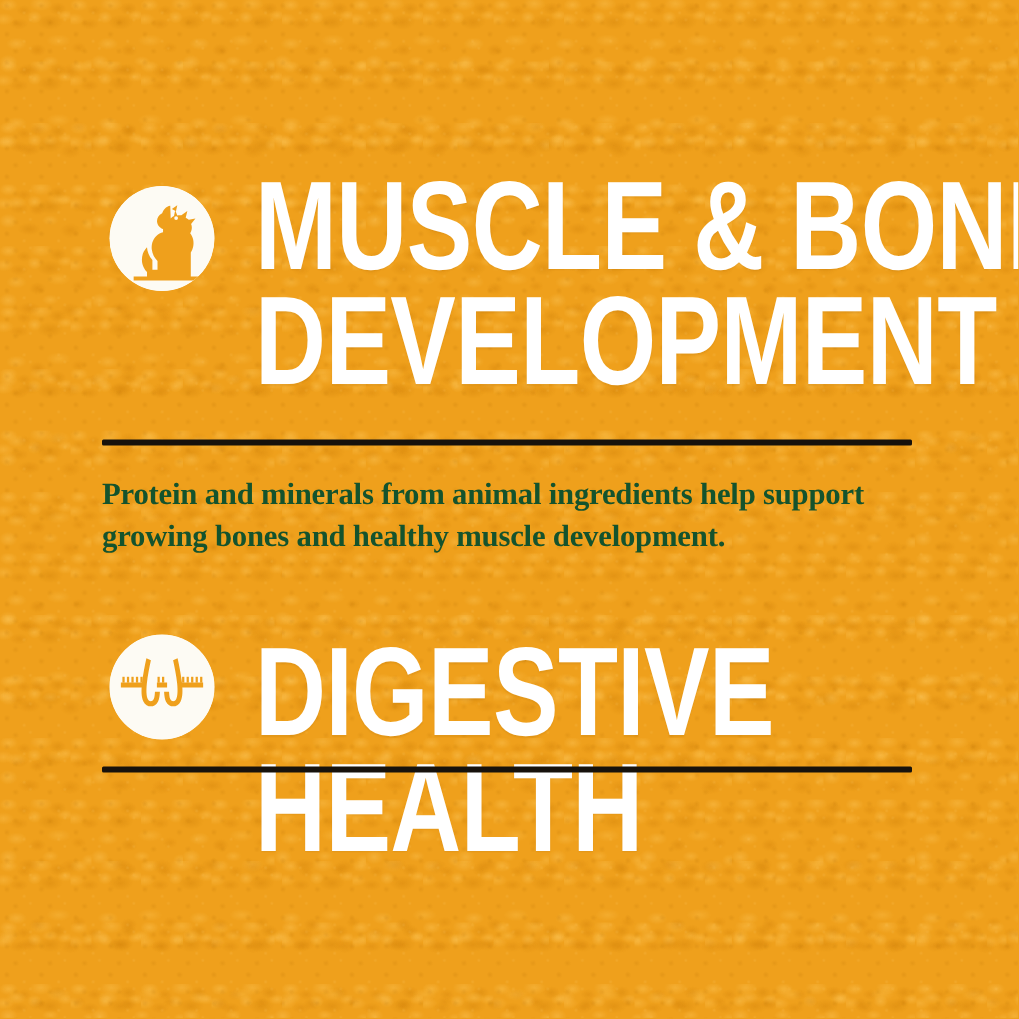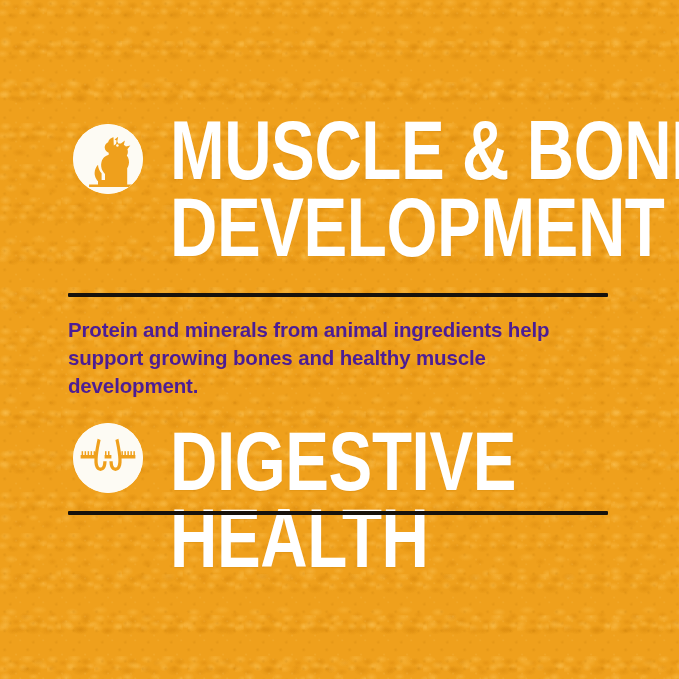--- a/index.html
+++ b/index.html
@@ -124,22 +124,22 @@
     border-radius: 1px;
   }
   #divider-1 { top: 293px; }
   #divider-2 { top: 511px; }
 
   
   .body-copy {
     position: absolute;
     left: 68px;
     width: 530px;
-    color: #4c1d95;
-    font-family: Liberation Sans, sans-serif;
+    color: #14532d;
+    font-family: Liberation Serif, serif;
     font-weight: 700;
     font-size: 20.5px;
     line-height: 1.37;
     letter-spacing: -0.15px;
     white-space: pre-line;
   }
   #body-1 { top: 316px; }
   #body-2 { top: 532px; }
 </style>
 </head>

